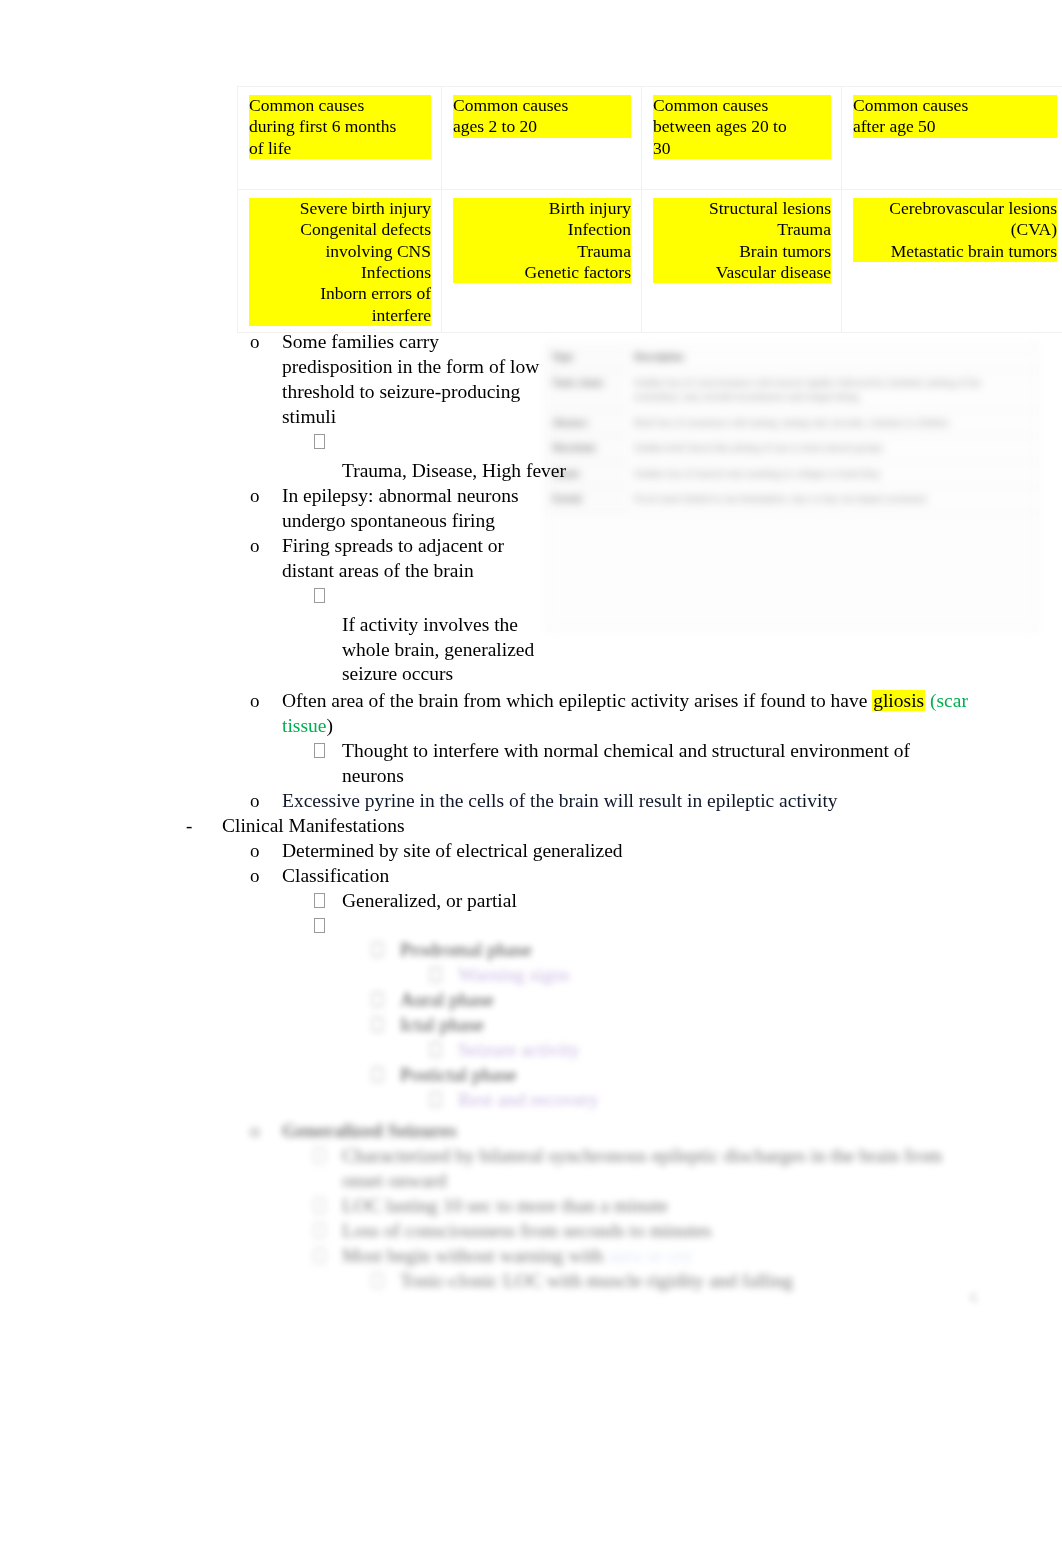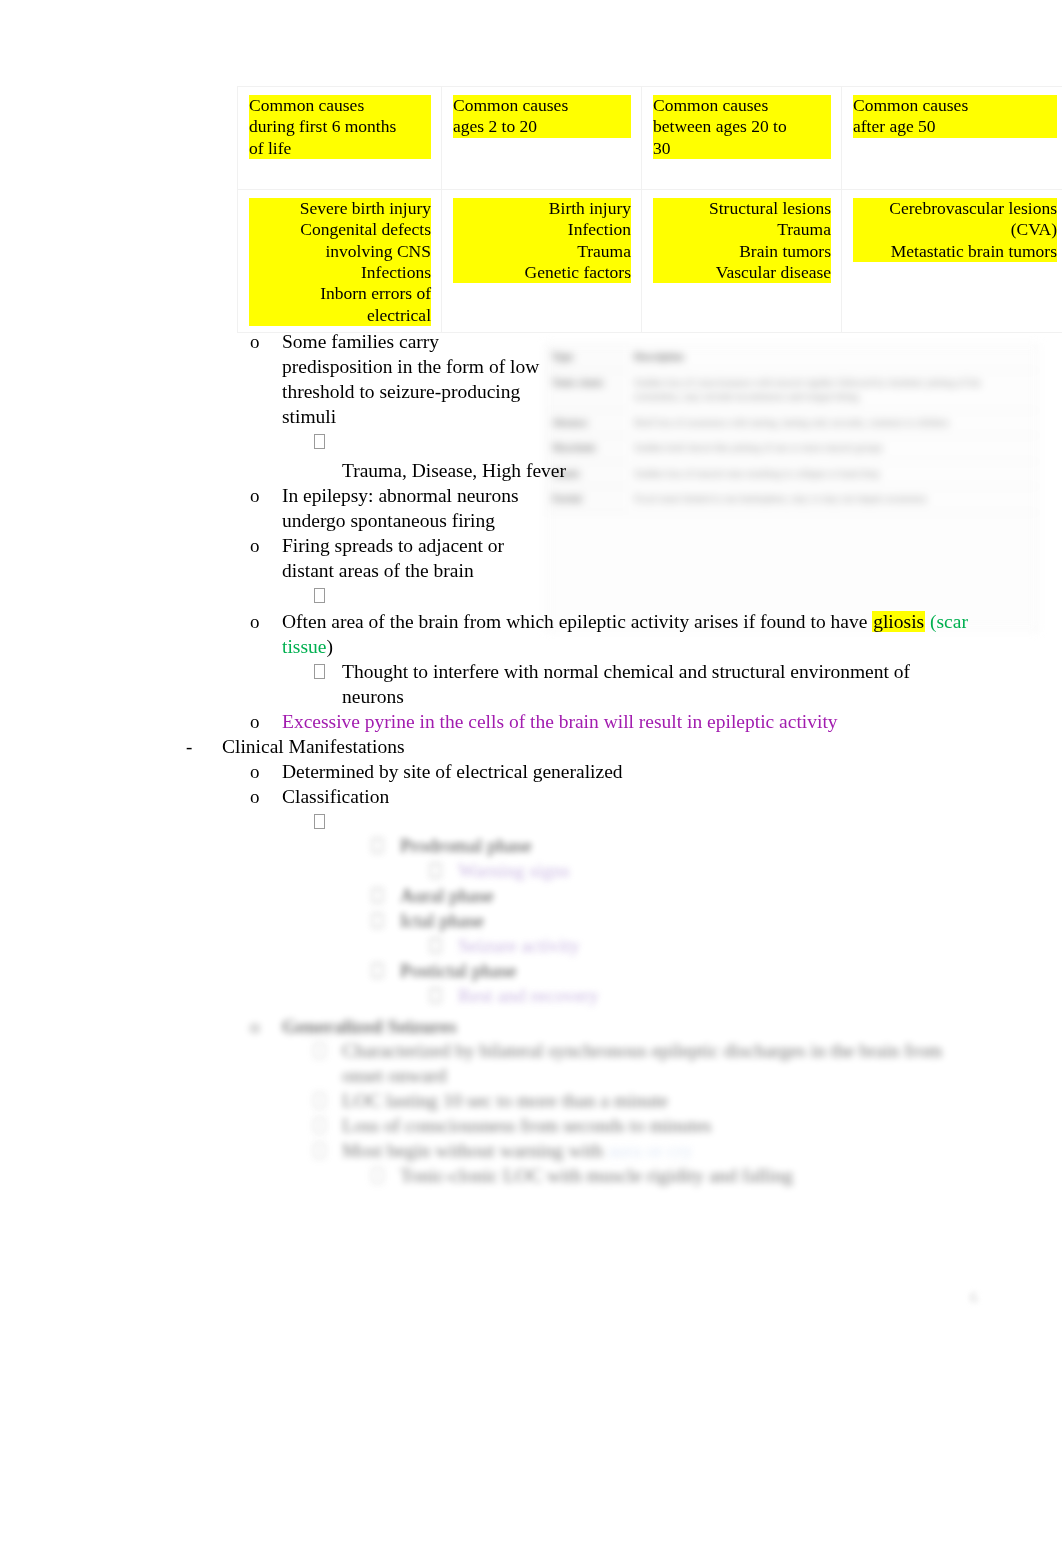--- a/index.html
+++ b/index.html
@@ -96,21 +96,21 @@
   .narrow3 .body { max-width: 226px; margin-top: 29px; }
 
   .tofu {
     display: inline-block;
     width: 9px;
     height: 13px;
     border: 1px solid #9a9a9a;
     vertical-align: -1px;
   }
 
-  .purple { color: #a21caf; }
+  .purple { color: #0f172a; }
   .green  { color: #00b050; }
 
   .hl-inline {
     background: #ffff00;
     padding: 0 1px;
   }
 
   
   .inset-table {
     position: absolute;
@@ -202,21 +202,21 @@
       </td>
     </tr>
     <tr class="row-body">
       <td class="c1">
         <span class="cell-lines">
           <span class="hl">Severe birth injury</span>
           <span class="hl">Congenital defects</span>
           <span class="hl">involving CNS</span>
           <span class="hl">Infections</span>
           <span class="hl">Inborn errors of</span>
-          <span class="hl">electrical</span>
+          <span class="hl">interfere</span>
         </span>
       </td>
       <td class="c2">
         <span class="cell-lines">
           <span class="hl">Birth injury</span>
           <span class="hl">Infection</span>
           <span class="hl">Trauma</span>
           <span class="hl">Genetic factors</span>
         </span>
       </td>
@@ -283,20 +283,21 @@
       <span class="body">In epilepsy: abnormal neurons undergo spontaneous firing</span>
     </div>
 
     <div class="li lvl2 narrow">
       <span class="marker">o</span>
       <span class="body">Firing spreads to adjacent or distant areas of the brain</span>
     </div>
 
     <div class="li lvl3 narrow3">
       <span class="marker"><span class="tofu"></span></span>
+      <span class="body">If activity involves the whole brain, generalized seizure occurs</span>
     </div>
 
     <div class="li lvl2" style="margin-top:2px;">
       <span class="marker">o</span>
       <span class="body" style="max-width:700px;"><span>Often area of the brain from which epileptic activity arises if found to have </span><span class="hl-inline">gliosis</span> <span class="green">(scar tissue</span><span>)</span></span>
     </div>
 
     <div class="li lvl3">
       <span class="marker"><span class="tofu"></span></span>
       <span class="body" style="max-width:630px;">Thought to interfere with normal chemical and structural environment of neurons</span>
@@ -315,20 +316,24 @@
     <div class="li lvl2">
       <span class="marker">o</span>
       <span class="body">Determined by site of electrical generalized</span>
     </div>
 
     <div class="li lvl2">
       <span class="marker">o</span>
       <span class="body">Classification</span>
     </div>
 
+    <div class="li lvl3">
+      <span class="marker"><span class="tofu"></span></span>
+      <span class="body">Generalized, or partial</span>
+    </div>
 
     <div class="li lvl3">
       <span class="marker"><span class="tofu"></span></span>
     </div>
 
     <div class="blurred-block">
 
       <div class="li lvl4">
         <span class="marker"><span class="tofu"></span></span>
         <span class="body">Prodromal phase</span>

